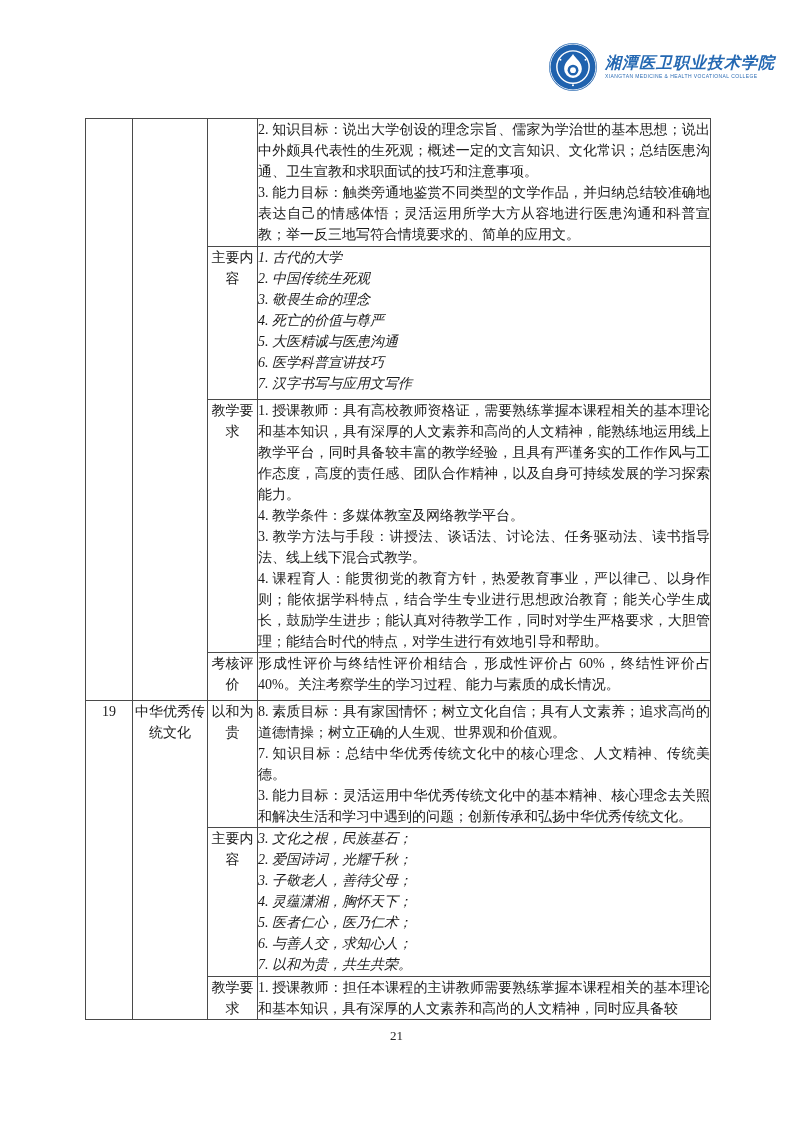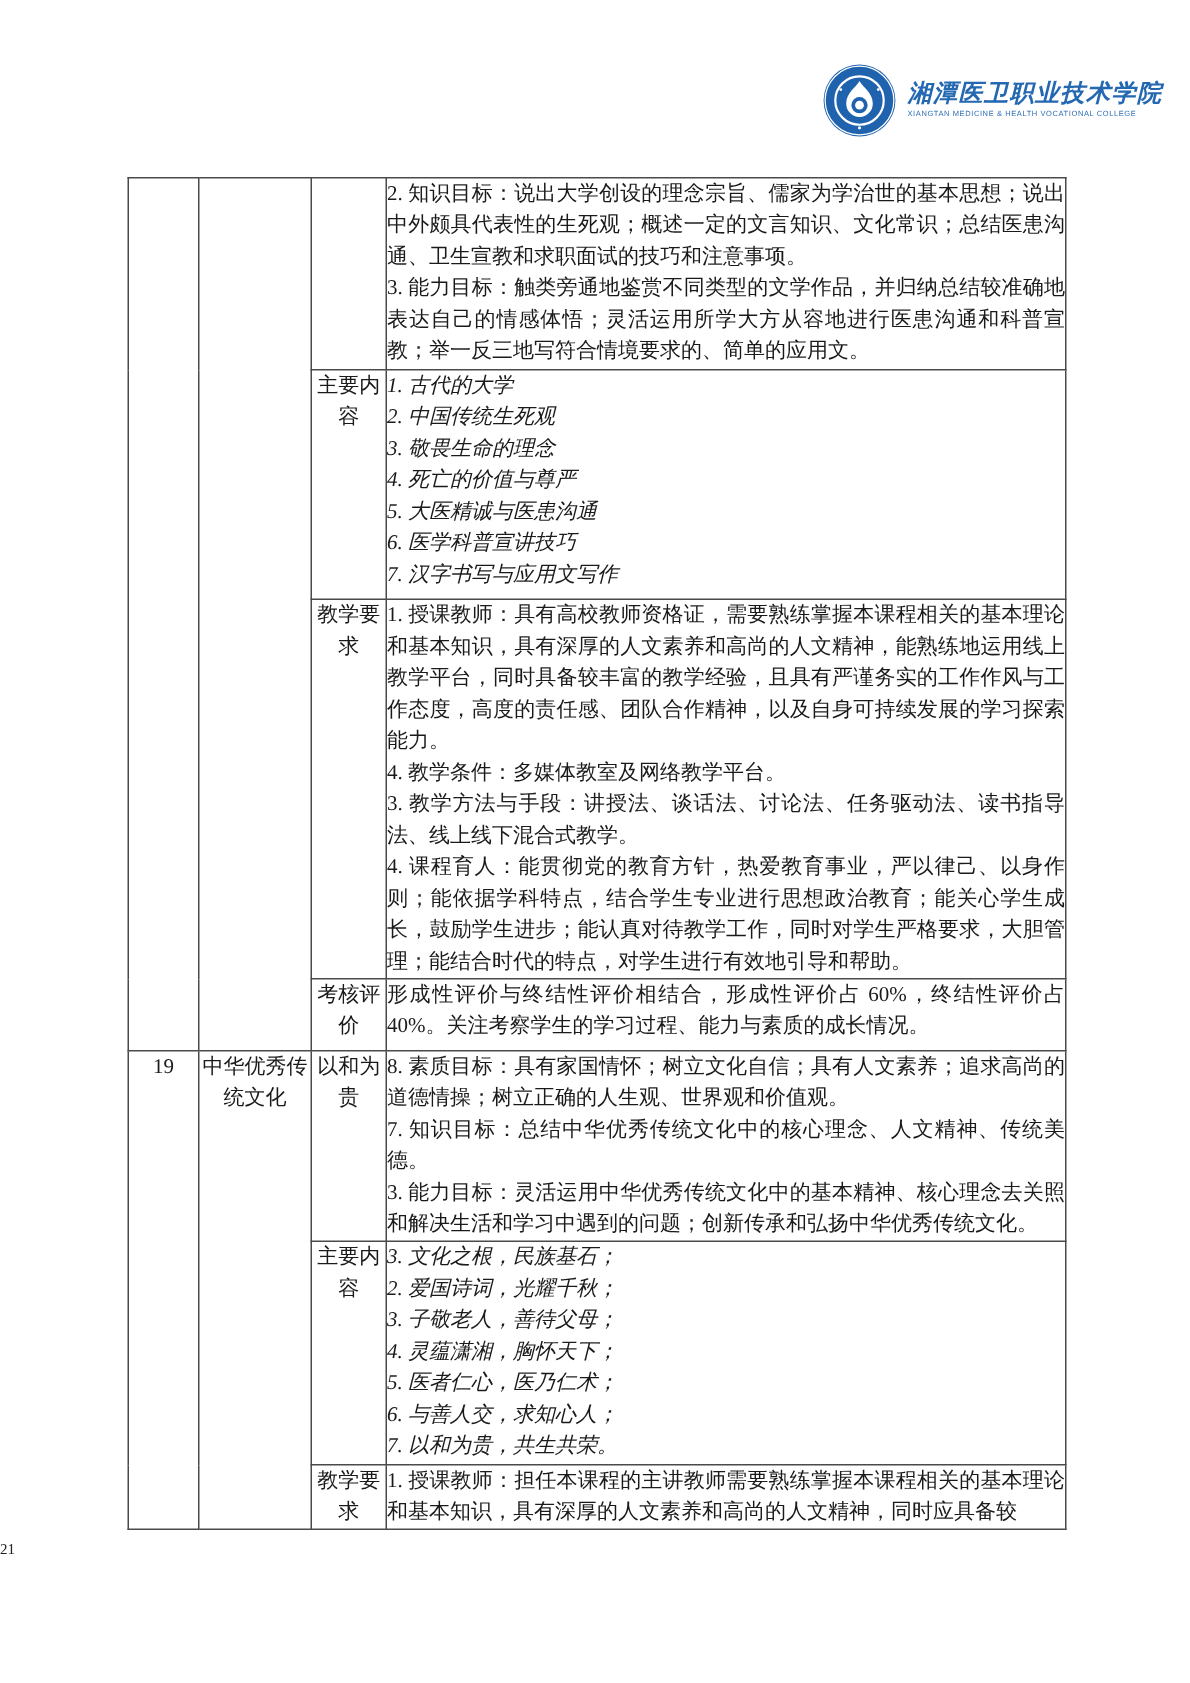--- a/index.html
+++ b/index.html
@@ -32,21 +32,21 @@
   td.c-num{text-align:center;vertical-align:middle;}
   td.c-name{text-align:center;vertical-align:middle;padding:0 6px;}
   td.c-label{text-align:center;vertical-align:middle;padding:0 11px;}
   td.c-content{padding:2px 7px 0 8px;text-align:justify;}
   td.c-content p{margin:0;}
   td.c-content .li{white-space:nowrap;font-style:italic;}
   .clip{overflow:hidden;}
   
   .page-number{
     position:absolute;top:1028px;left:0;width:100%;
-    text-align:left;font-size:10px;color:#222;
+    text-align:center;font-size:13px;color:#222;
   }
 </style>
 </head>
 <body>
 
 <div class="page">
 
   <div class="header">
     <svg class="emblem" viewBox="0 0 48 48">
       <circle cx="24" cy="24" r="23" fill="#1f62ae"></circle>

